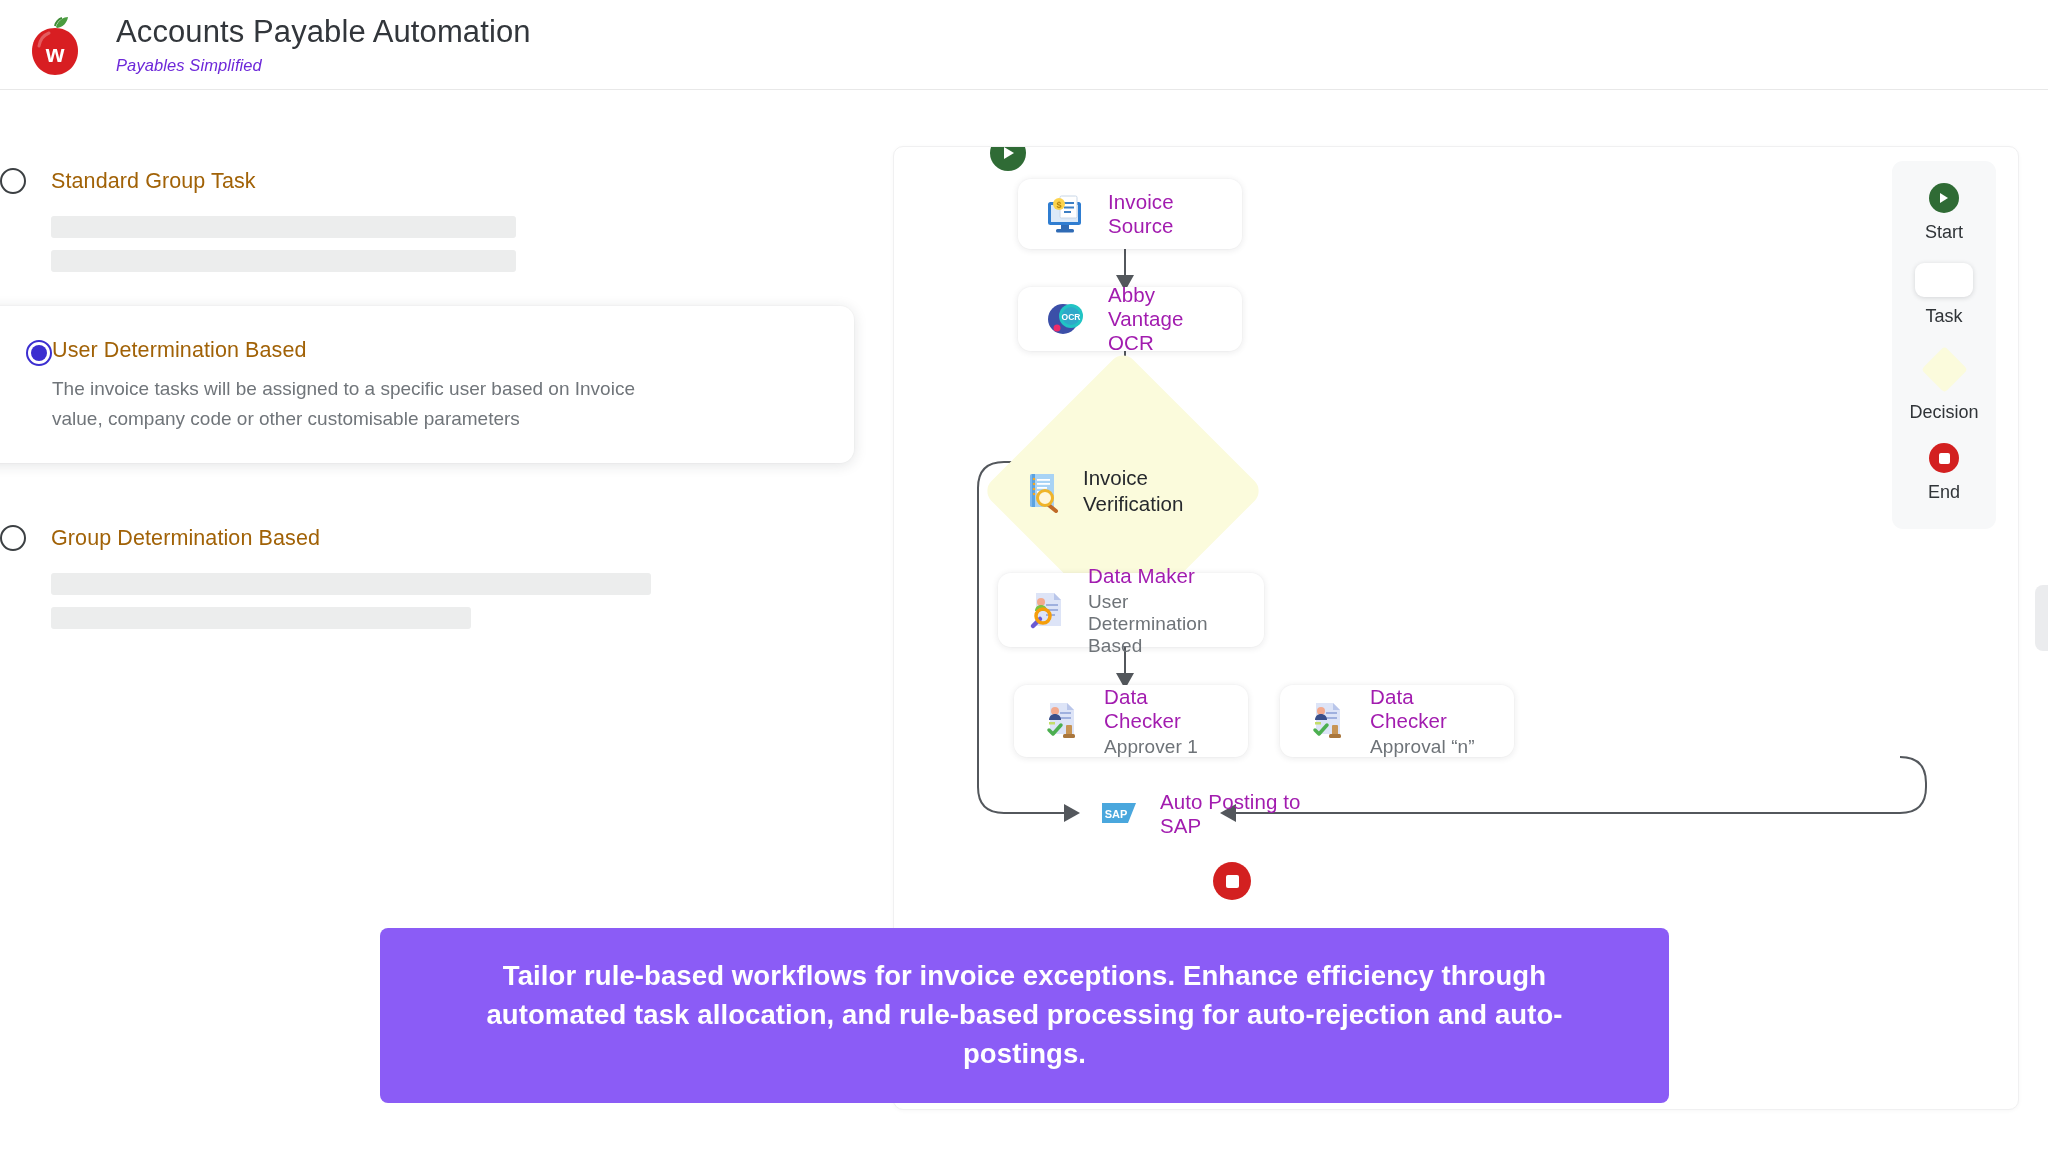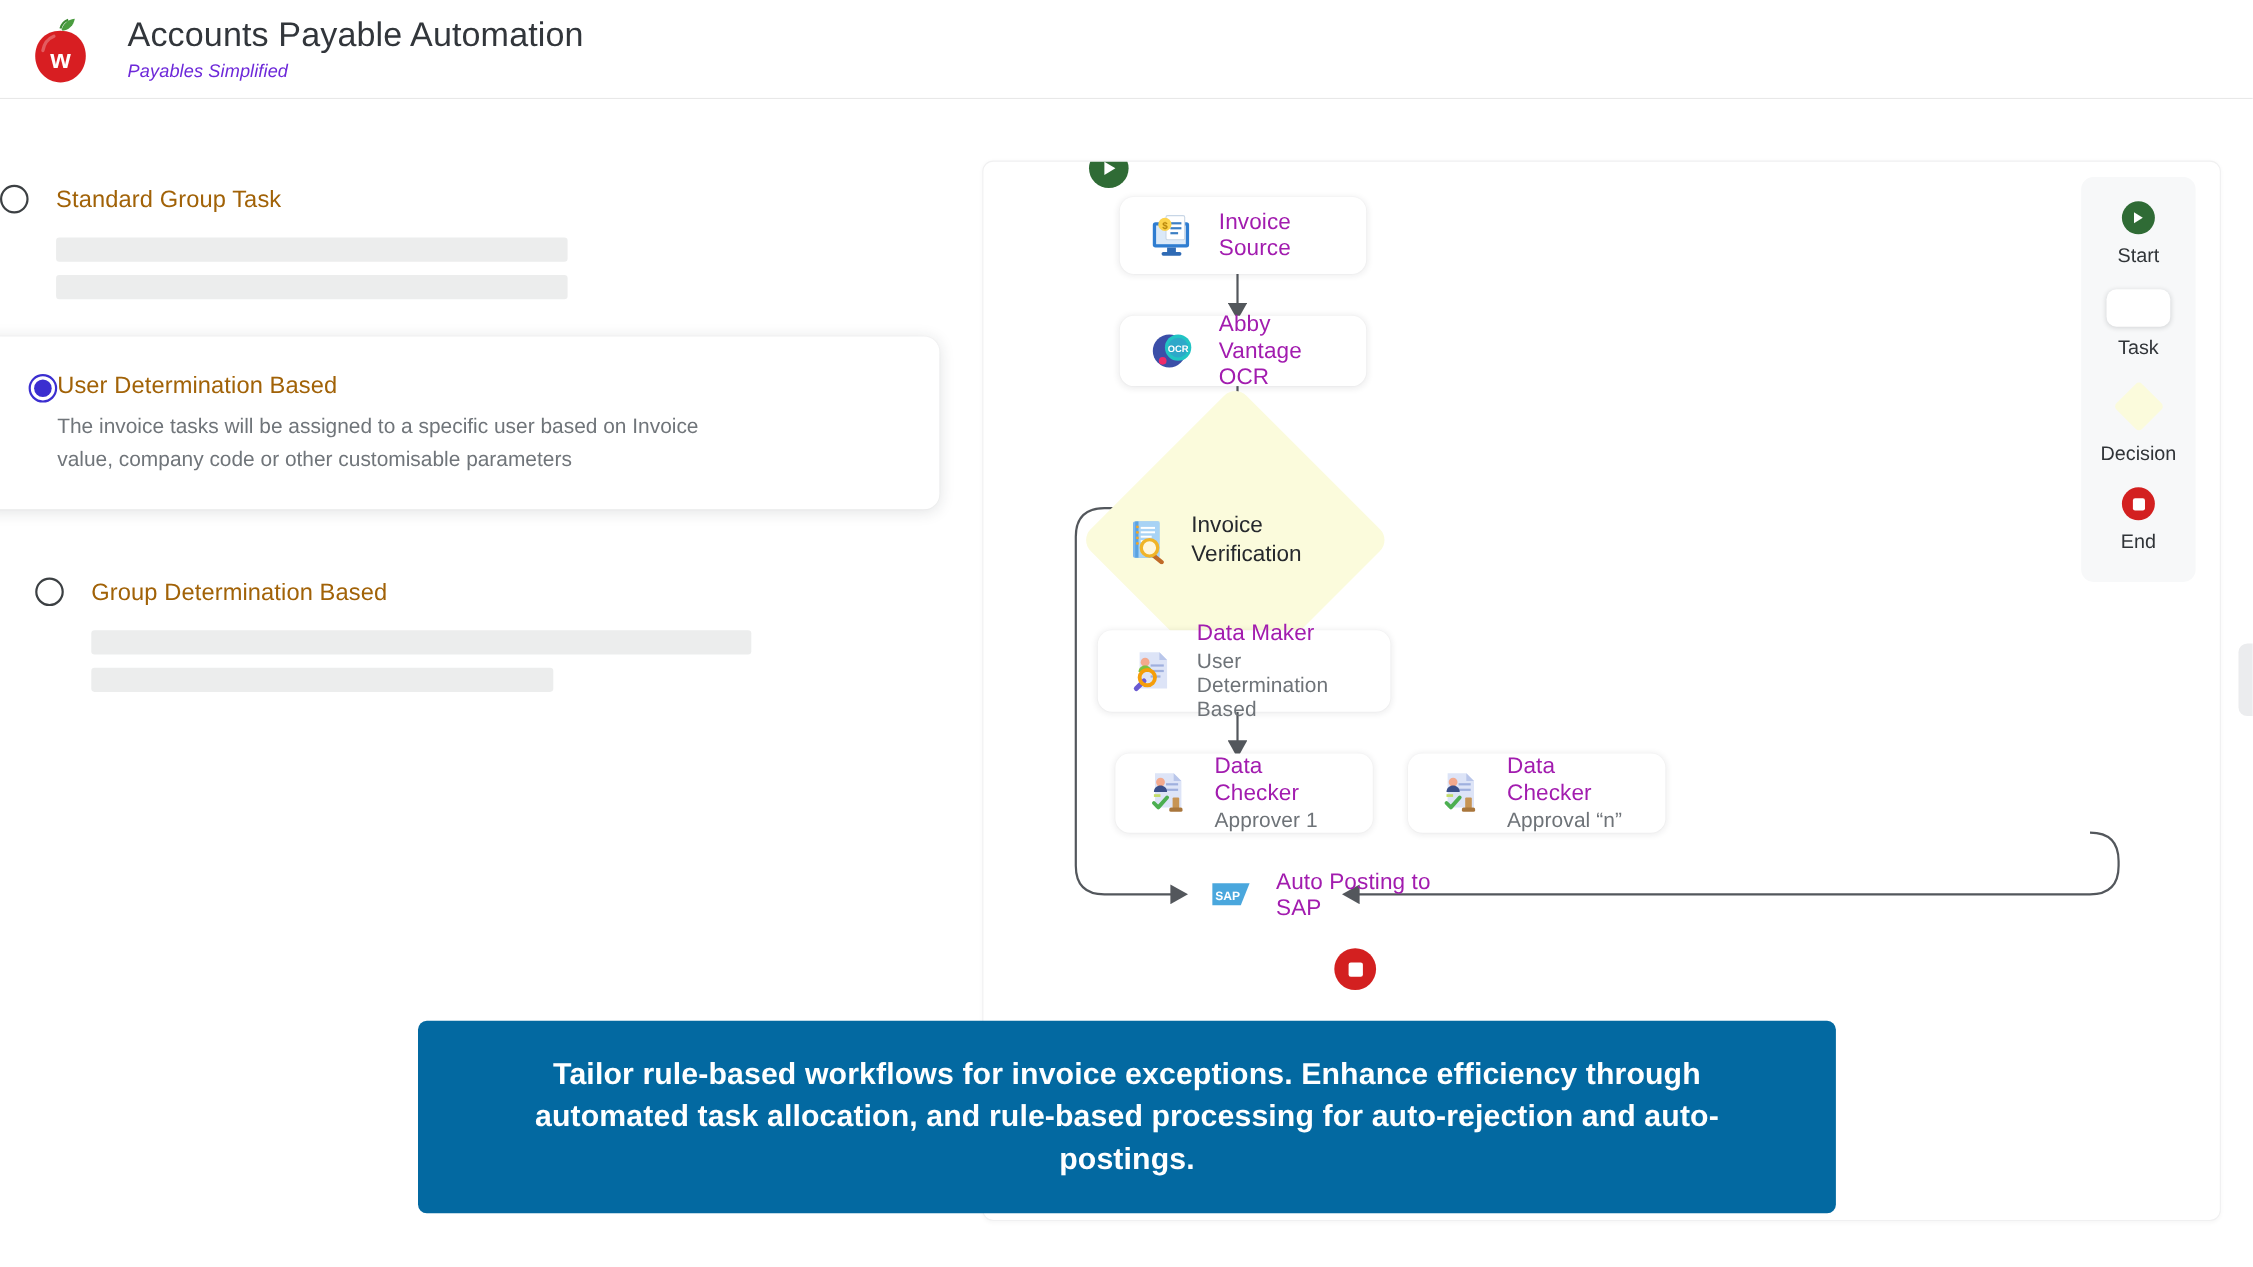--- a/index.html
+++ b/index.html
@@ -51,21 +51,21 @@
   
   .opt-card {
     position: relative; background: #ffffff; border-radius: 14px;
     box-shadow: 0 2px 14px rgba(30,35,45,.13), 0 0 0 1px rgba(0,0,0,.015);
     margin: 26px 0 0 -26px; padding: 32px 40px 30px 78px; width: 880px;
   }
   .opt-card .radio { position: absolute; left: 52px; top: 34px; }
   .opt-card .opt-label { margin-left: 0; }
   .opt-card .opt-desc { margin-left: 0; }
 
-  .opt-last { margin-top: 44px; padding-left: 32px; }
+  .opt-last { margin-top: 44px; }
 
   
   .canvas {
     position: absolute; left: 893px; top: 146px; width: 1126px; height: 964px;
     background: #fff; border: 1px solid #f0f0f1; border-radius: 10px;
     box-shadow: 0 1px 4px rgba(0,0,0,.035);
     overflow: hidden;
   }
 
   .node {
@@ -120,21 +120,21 @@
 
   
   .edge-tab {
     position: absolute; right: 0; top: 585px; width: 13px; height: 66px;
     background: #ebecee; border-radius: 8px 0 0 8px;
   }
 
   
   .caption {
     position: absolute; left: 380px; top: 928px; width: 1289px;
-    background: #0369a1; border-radius: 8px;
+    background: #8b5cf6; border-radius: 8px;
     padding: 28px 52px 30px; text-align: center;
   }
   .caption-text {
     color: #ffffff; font-size: 27.5px; font-weight: bold;
     line-height: 1.42; letter-spacing: .1px;
   }
 </style>
 </head>
 <body>
 

